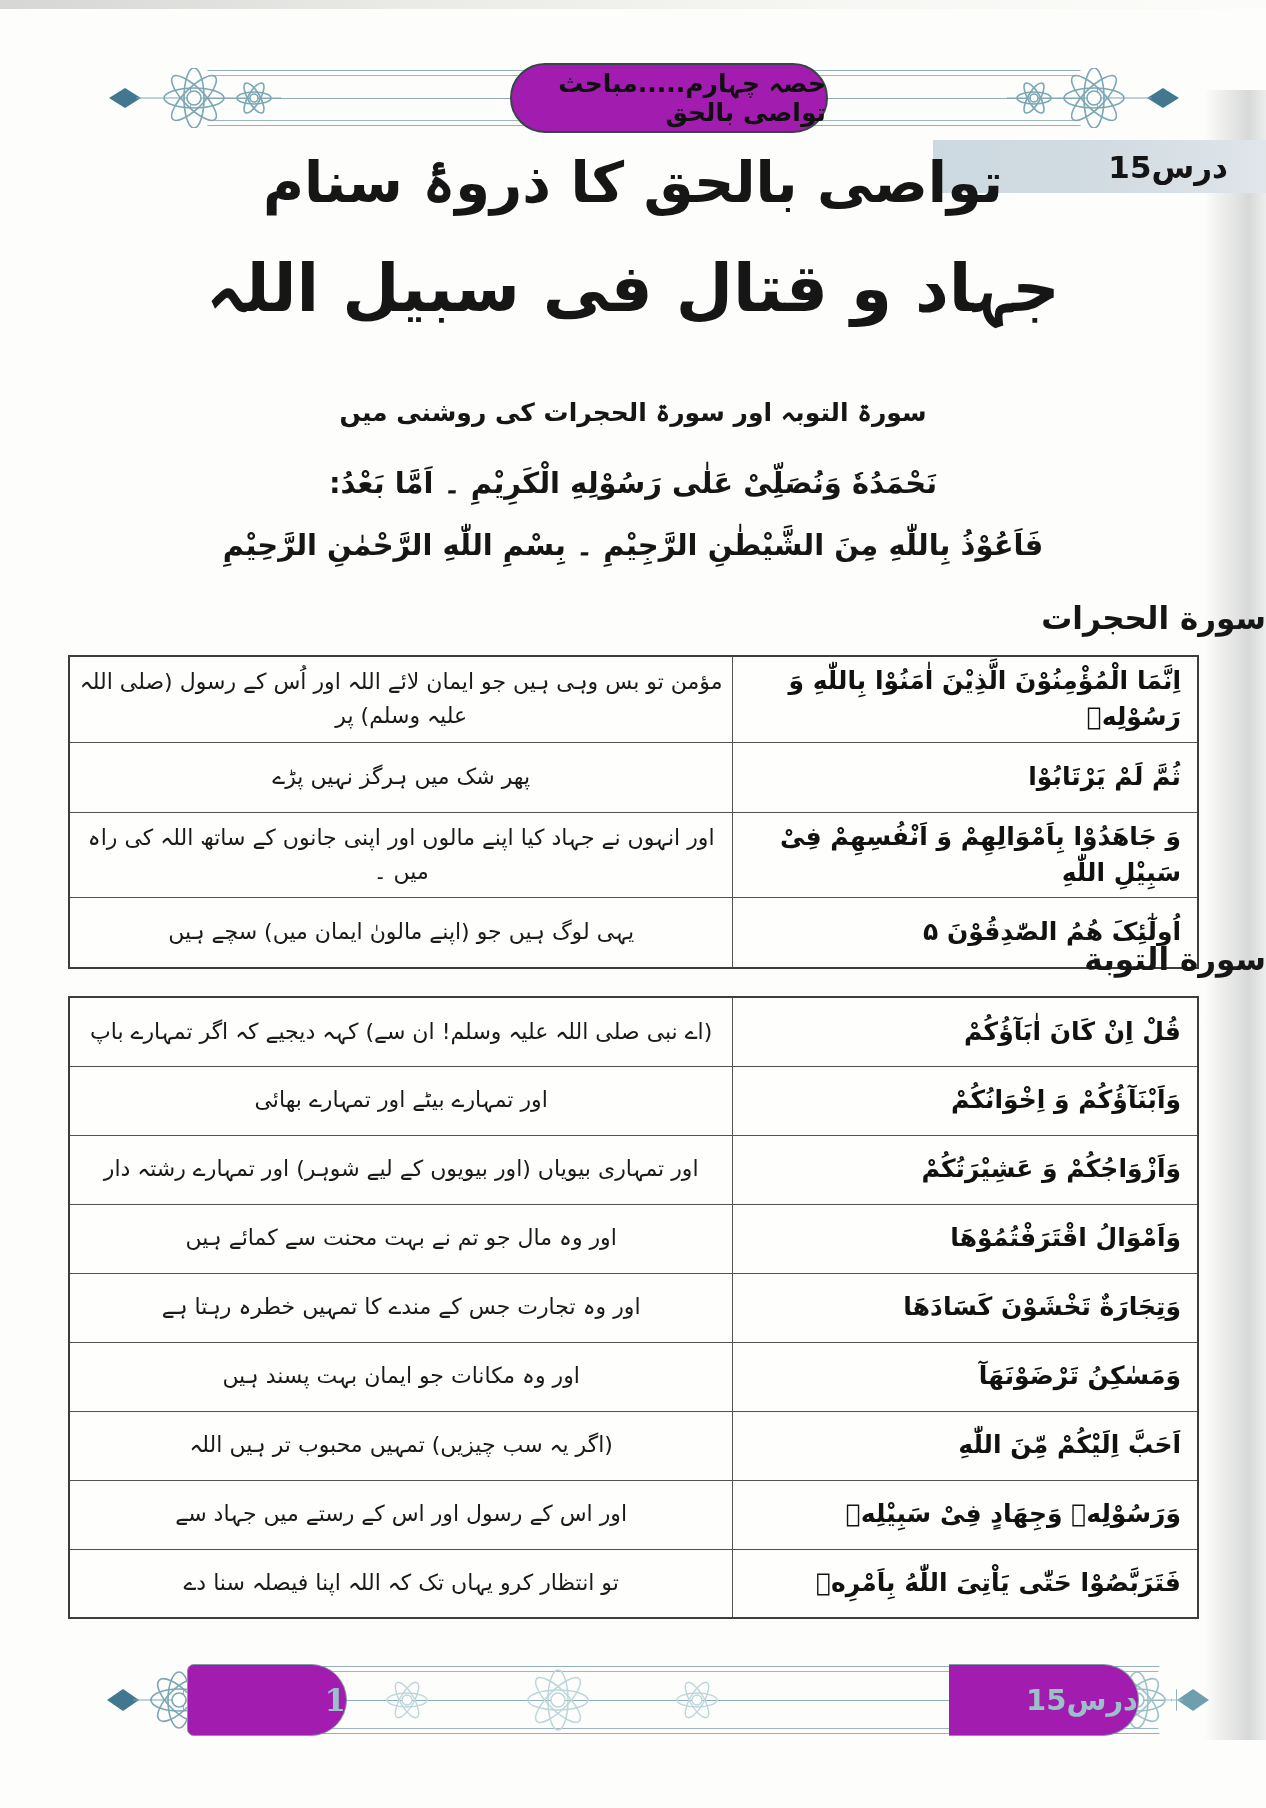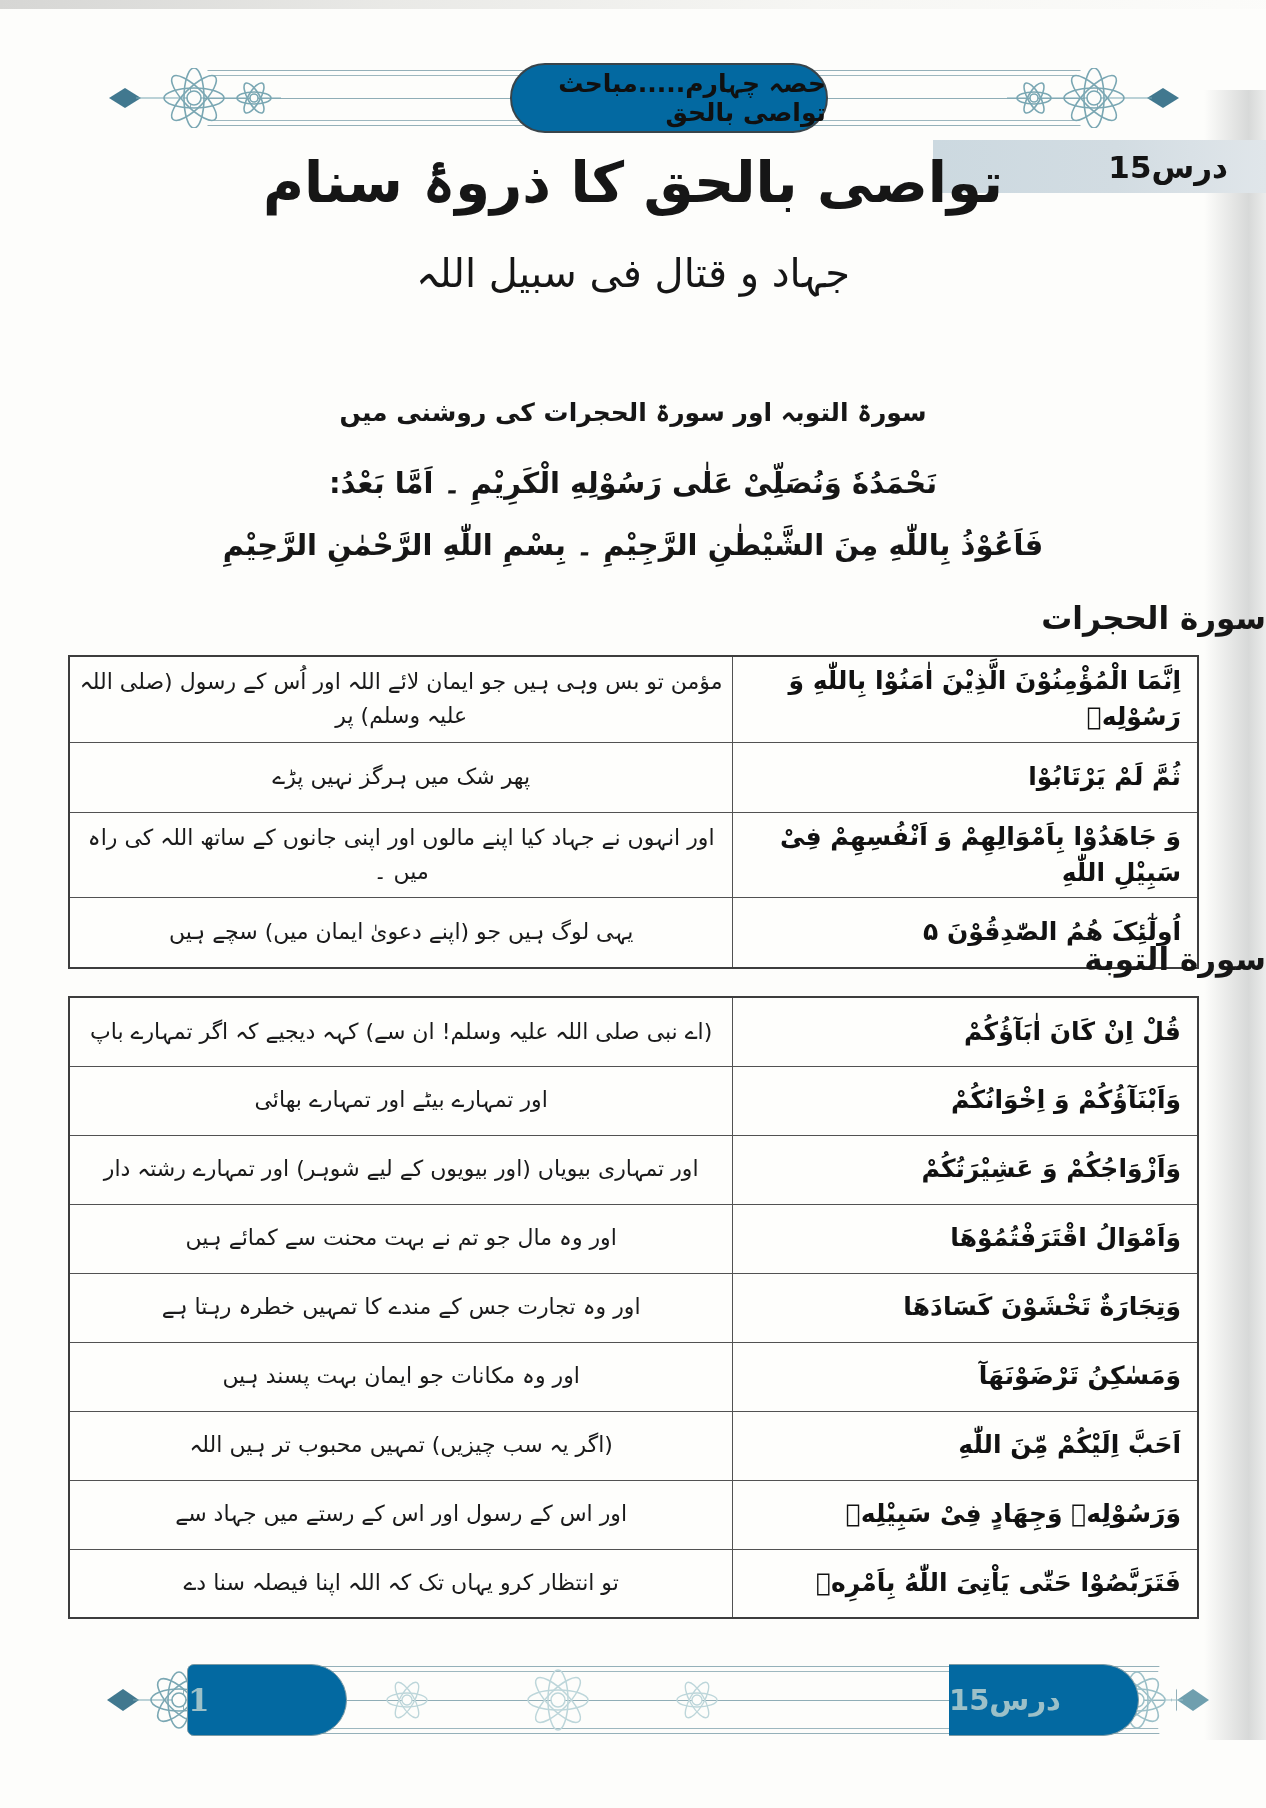--- a/index.html
+++ b/index.html
@@ -41,22 +41,22 @@
   }
   .band .midline { position:absolute; top:50%; border-top:1.3px solid #8fadb6; }
   .band svg.flourish { position:absolute; top:50%; transform:translateY(-50%); }
   .band svg.flip { transform:translateY(-50%) scaleX(-1); }
 
   .header-band { top:66px; left:98px; width:1092px; height:64px; color:#7aa7b3; }
   .header-band .frame   { top:4px; bottom:4px; left:92px; right:92px; }
   .header-band .midline { left:105px; right:105px; }
 
   .cartouche {
-    position:absolute; display:flex; align-items:center; justify-content:flex-end;
-    background:#0369a1; z-index:3;
+    position:absolute; display:flex; align-items:center; justify-content:flex-start;
+    background:#a21caf; z-index:3;
   }
   .header-cartouche {
     top:-3px; bottom:-3px; left:calc(50% - 134px); width:318px;
     border:2px solid #39444a; border-radius:36px;
     font-size:25px; font-weight:bold; letter-spacing:0;
     color:#101010;
   }
 
   .footer-band { top:1660px; left:95px; width:1122px; height:80px; color:#9cc0c8; }
   .footer-band .frame   { top:6px; bottom:6px; left:88px; right:40px; }
@@ -78,21 +78,21 @@
     position:absolute; top:140px; left:933px; width:333px; height:53px;
     background:linear-gradient(90deg,#ccd9e0 0%,#d2dce2 55%,#e0e6ea 100%);
     display:flex; align-items:center; justify-content:flex-start;
     padding-right:38px;
     font-size:31px; font-weight:bold; color:#141414;
   }
 
   
   .cline { position:absolute; left:0; width:100%; text-align:center; direction:rtl; }
   .t1 { top:150px; font-size:56px; font-weight:bold; }
-  .t2 { top:250px; font-size:40px; font-weight:normal; }
+  .t2 { top:250px; font-size:66px; font-weight:bold; }
   .t3 { top:398px; font-size:25px; font-weight:bold; }
   .dua { font-size:29px; font-weight:600; }
   .dua1 { top:466px; }
   .dua2 { top:528px; }
   .sec { font-size:31px; font-weight:bold;text-align:right; }
   .sec1 { top:600px; }
   .sec2 { top:941px; }
 
   
   table.vtab {
@@ -195,21 +195,21 @@
       <tr>
         <td class="ar">ثُمَّ لَمْ یَرْتَابُوْا</td>
         <td class="ur">پھر شک میں ہرگز نہیں پڑے</td>
       </tr>
       <tr>
         <td class="ar">وَ جَاهَدُوْا بِاَمْوَالِهِمْ وَ اَنْفُسِهِمْ فِیْ سَبِیْلِ اللّٰهِ</td>
         <td class="ur">اور انہوں نے جہاد کیا اپنے مالوں اور اپنی جانوں کے ساتھ اللہ کی راہ میں ۔</td>
       </tr>
       <tr>
         <td class="ar">اُولٰٓئِکَ هُمُ الصّٰدِقُوْنَ ۵</td>
-        <td class="ur">یہی لوگ ہیں جو (اپنے دعویٰ ایمان میں) سچے ہیں</td>
+        <td class="ur">یہی لوگ ہیں جو (اپنے مالوںٰ ایمان میں) سچے ہیں</td>
       </tr>
     </tbody>
   </table>
 
   <div class="cline sec sec2">سورة التوبة</div>
 
   <table class="vtab tab2">
     <tbody>
       <tr>
         <td class="ar">قُلْ اِنْ کَانَ اٰبَآؤُکُمْ</td>

